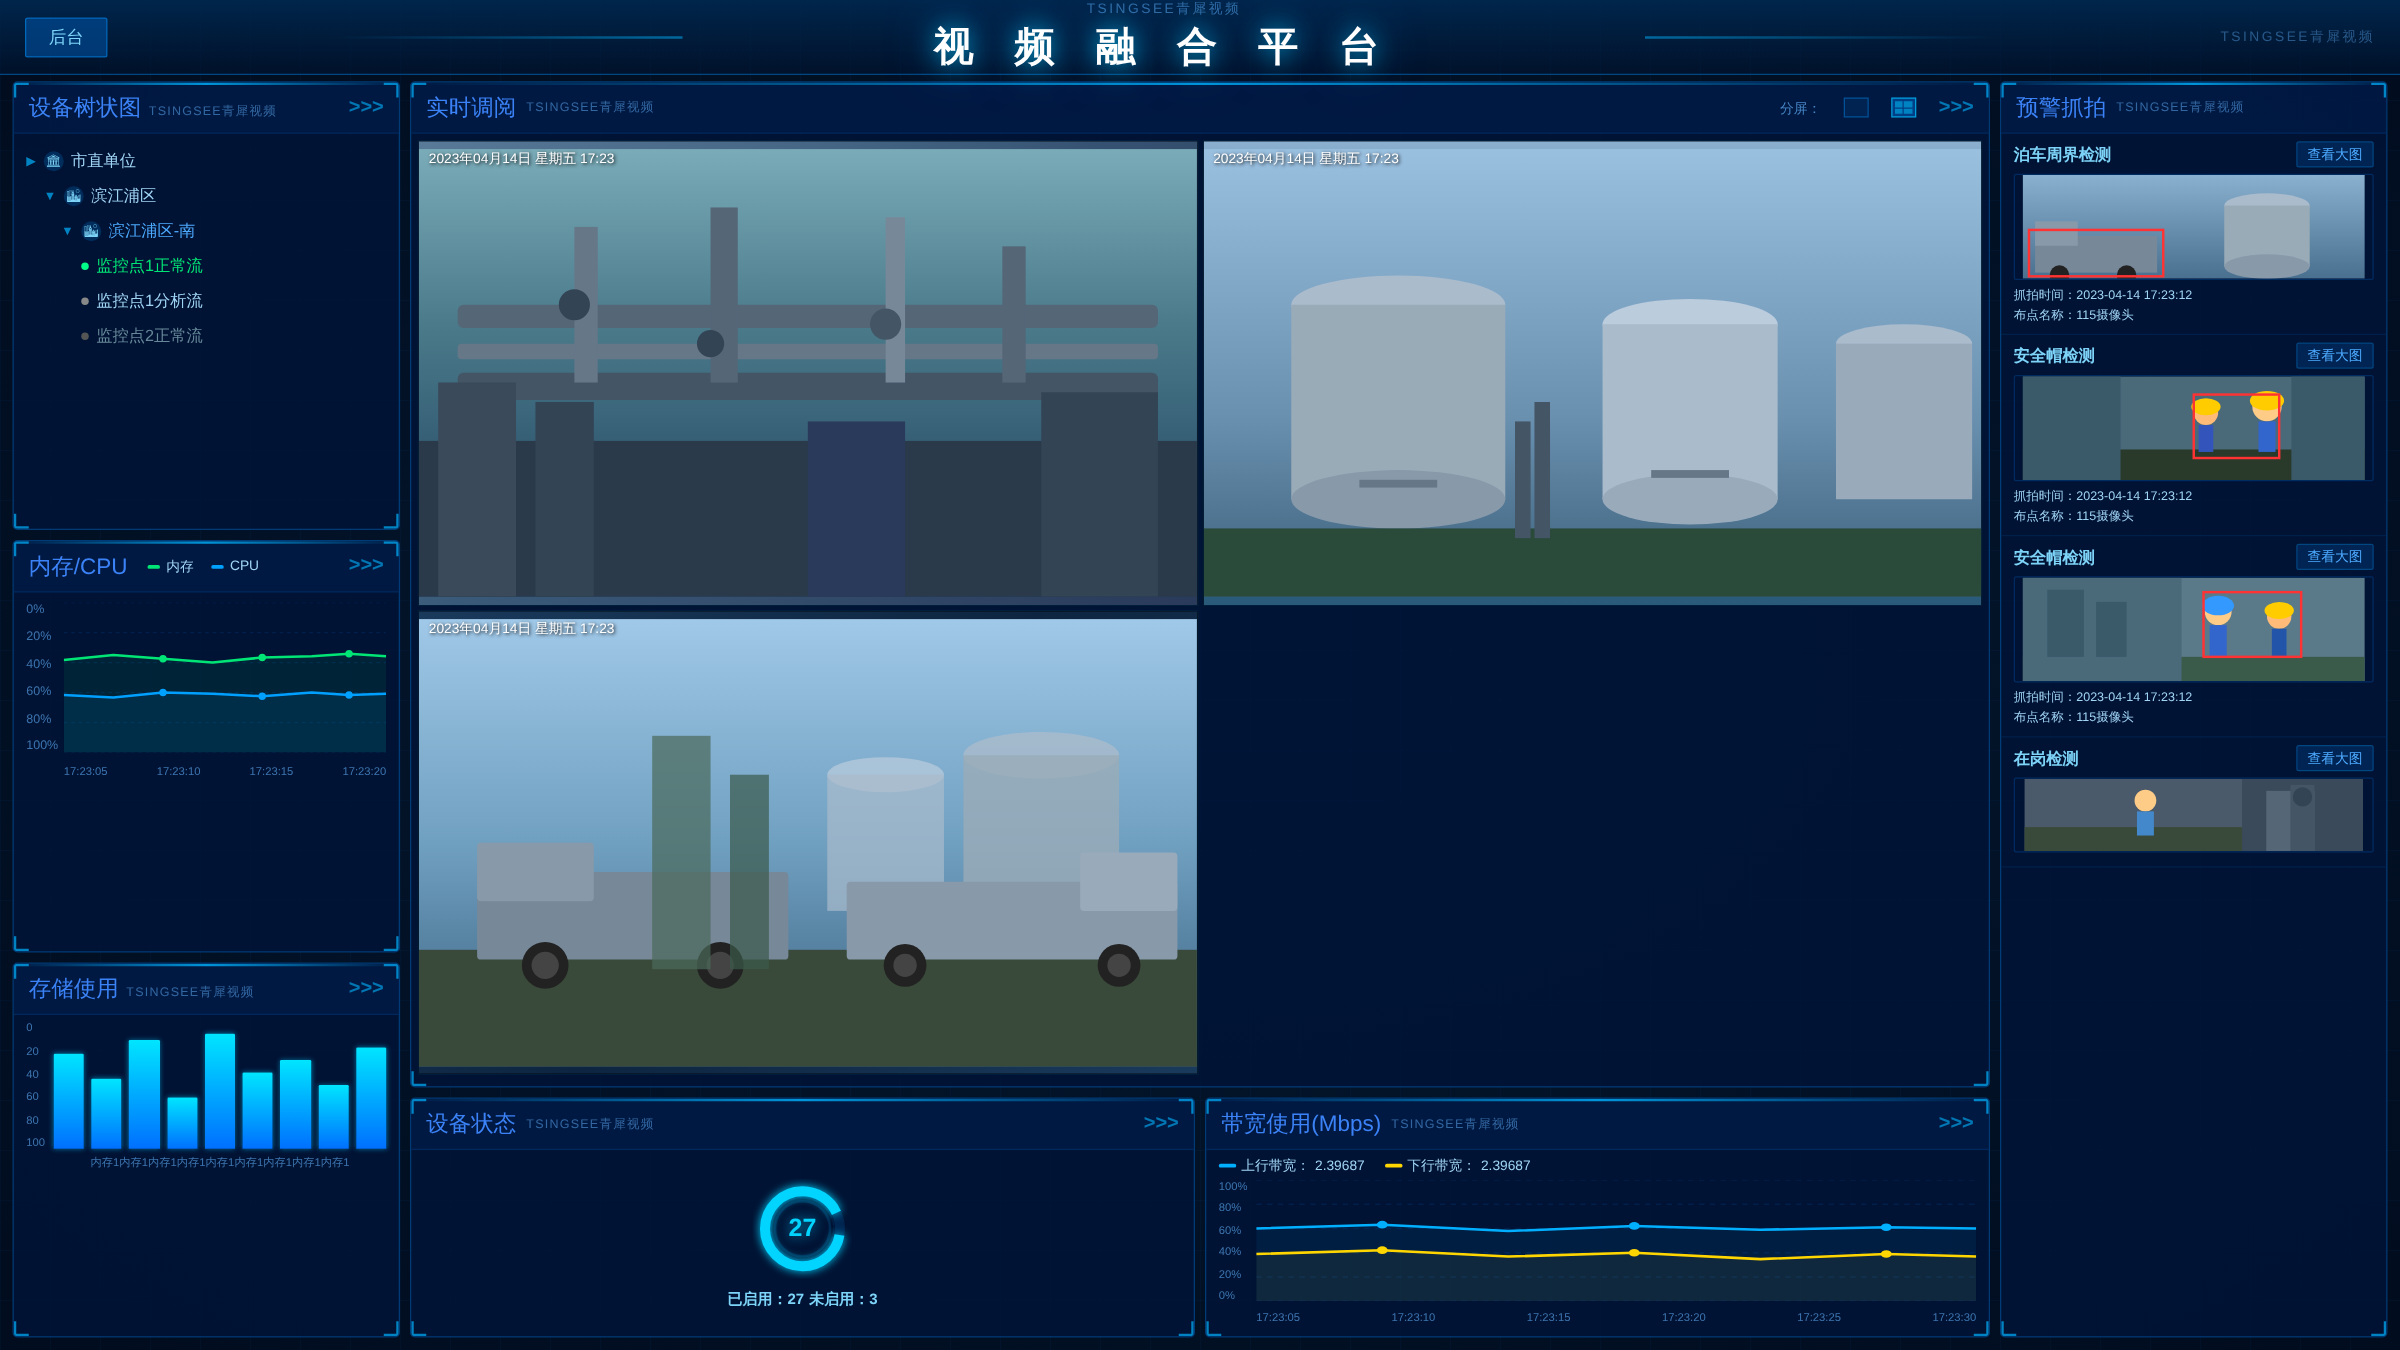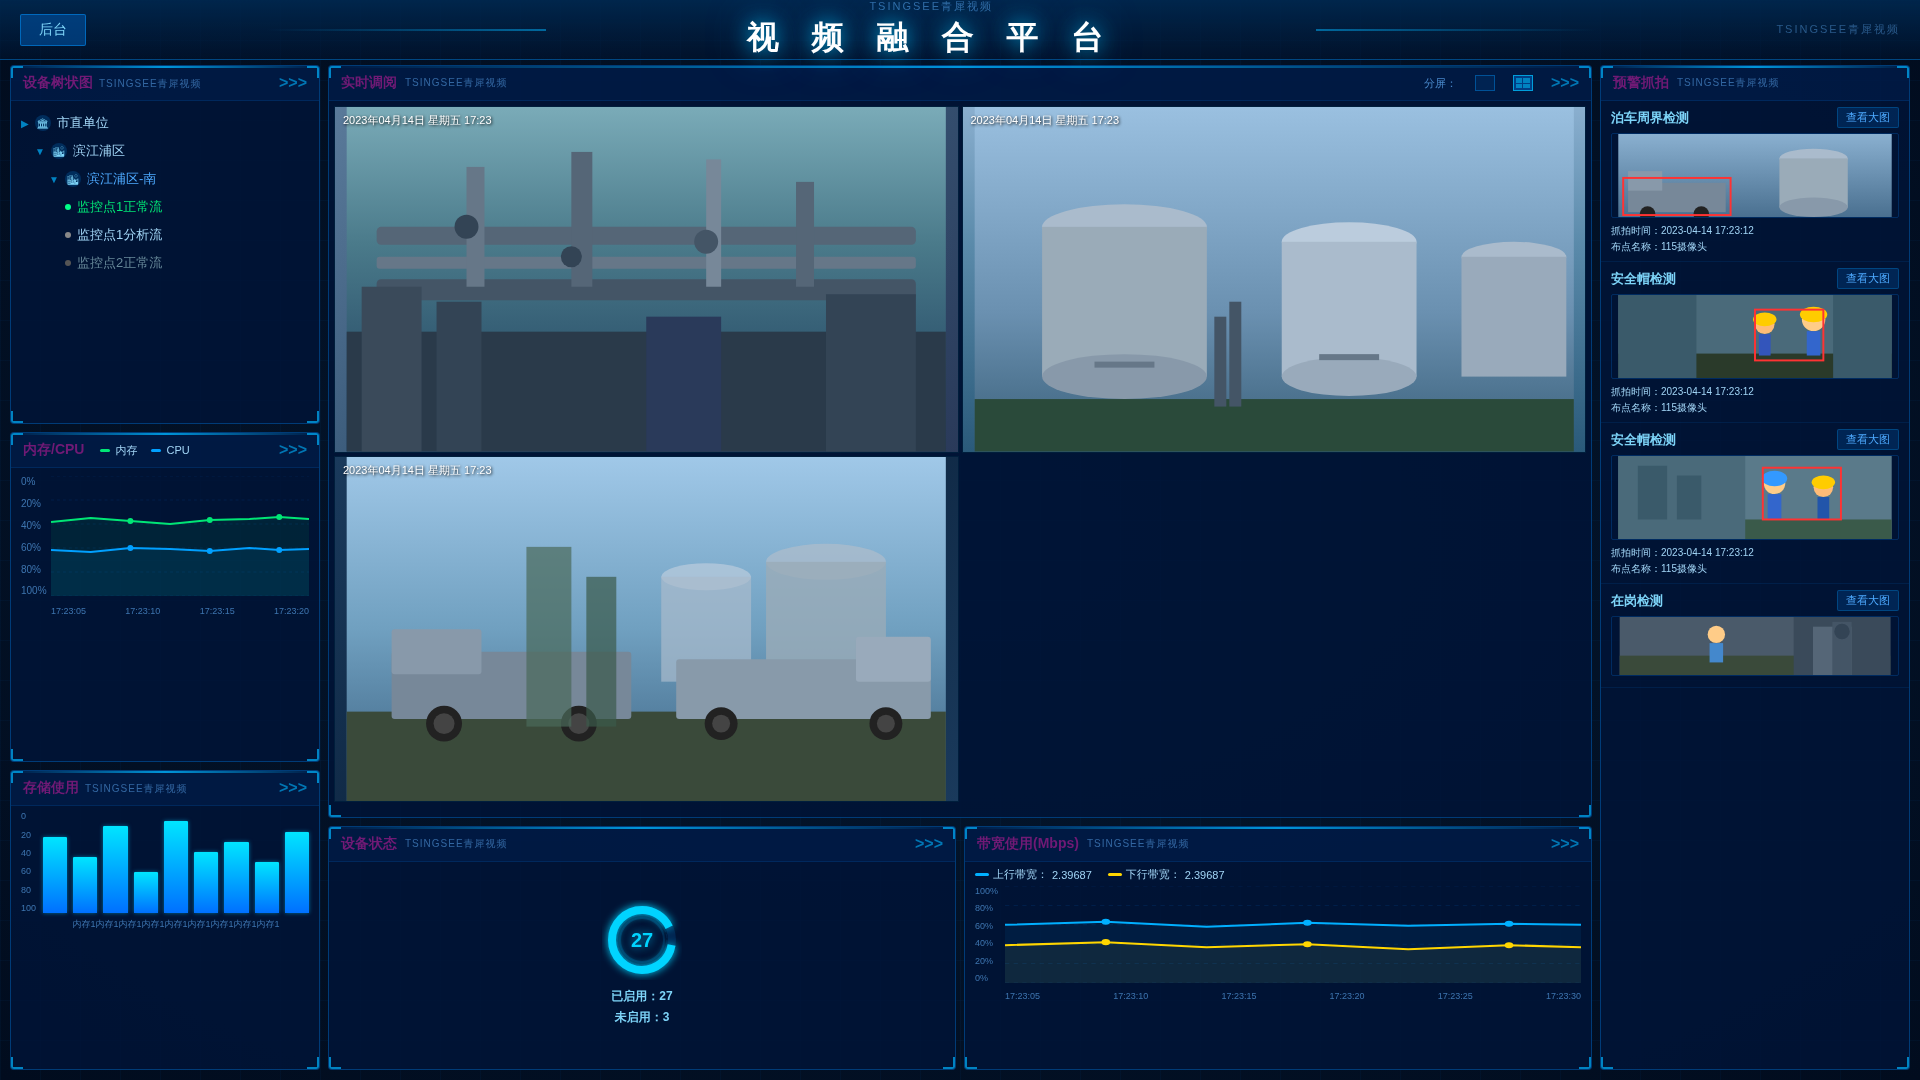--- a/index.html
+++ b/index.html
@@ -122,23 +122,23 @@
     }
     .panel-header {
       display: flex;
       align-items: center;
       padding: 8px 12px;
       border-bottom: 1px solid rgba(0,100,200,0.2);
       background: rgba(0,40,100,0.3);
       gap: 8px;
     }
     .panel-title {
-      font-size: 14px;
-      font-weight: bold;
-      color: #701a75;
+      font-size: 18px;
+      font-weight: normal;
+      color: #3b82f6;
     }
     .panel-brand {
       font-size: 10px;
       color: rgba(100,180,255,0.5);
       letter-spacing: 1px;
     }
     .panel-more {
       margin-left: auto;
       color: rgba(0,180,255,0.6);
       font-size: 16px;
@@ -355,21 +355,21 @@
       background: 
         radial-gradient(ellipse at 50% 40%, rgba(100,130,160,0.5) 0%, transparent 70%),
         linear-gradient(135deg, #5a7a9a 0%, #3a5a7a 40%, #2a3a5a 100%);
     }
 
     
     .bottom-middle {
       display: grid;
       grid-template-columns: 1fr 1fr;
       gap: 8px;
-      height: 244px;
+      height: 192px;
     }
 
     
     .device-status-panel {
       background: rgba(0,20,55,0.85);
       border: 1px solid rgba(0,120,220,0.4);
       border-radius: 4px;
       overflow: hidden;
       position: relative;
     }
@@ -403,24 +403,23 @@
       top: 50%;
       left: 50%;
       transform: translate(-50%, -50%);
       font-size: 20px;
       font-weight: bold;
       color: #00d4ff;
       text-shadow: 0 0 10px rgba(0,200,255,0.8);
     }
     .status-stats {
       display: flex;
-      flex-direction: column;
+      flex-direction: row;
       gap: 4px;
       font-size: 12px;
-      text-align: center;
     }
     .stat-row {
       color: rgba(150,200,255,0.8);
     }
     .stat-row span { color: #7dd4f8; font-weight: bold; }
 
     
     .bandwidth-panel {
       background: rgba(0,20,55,0.85);
       border: 1px solid rgba(0,120,220,0.4);

